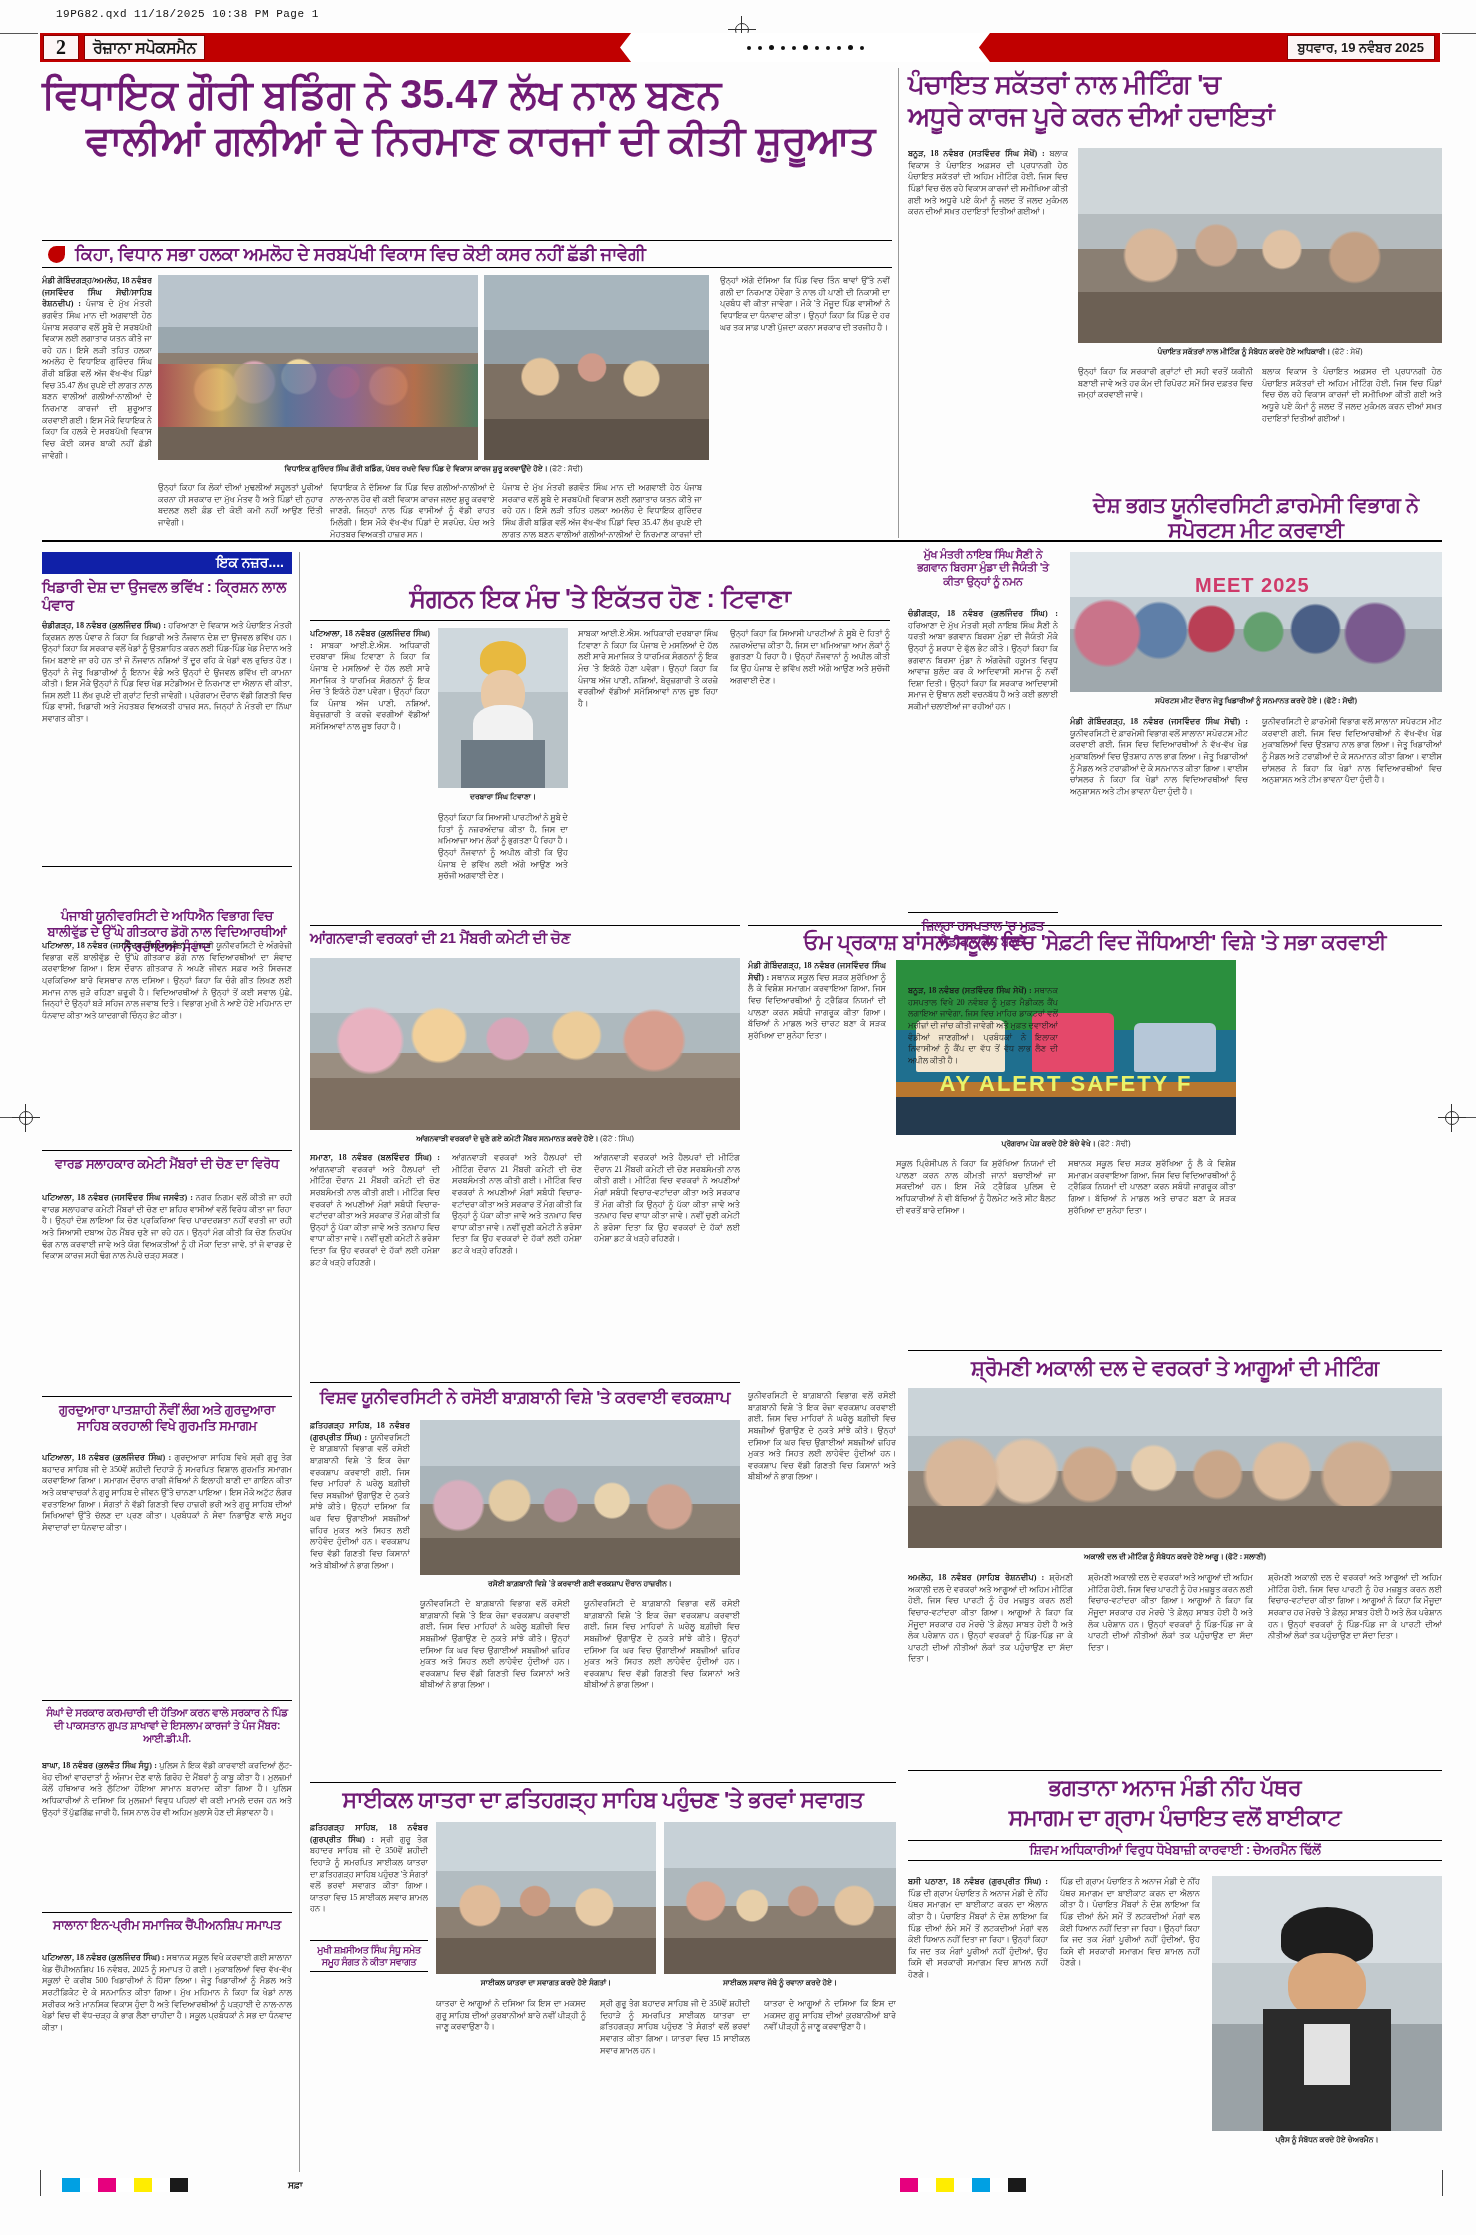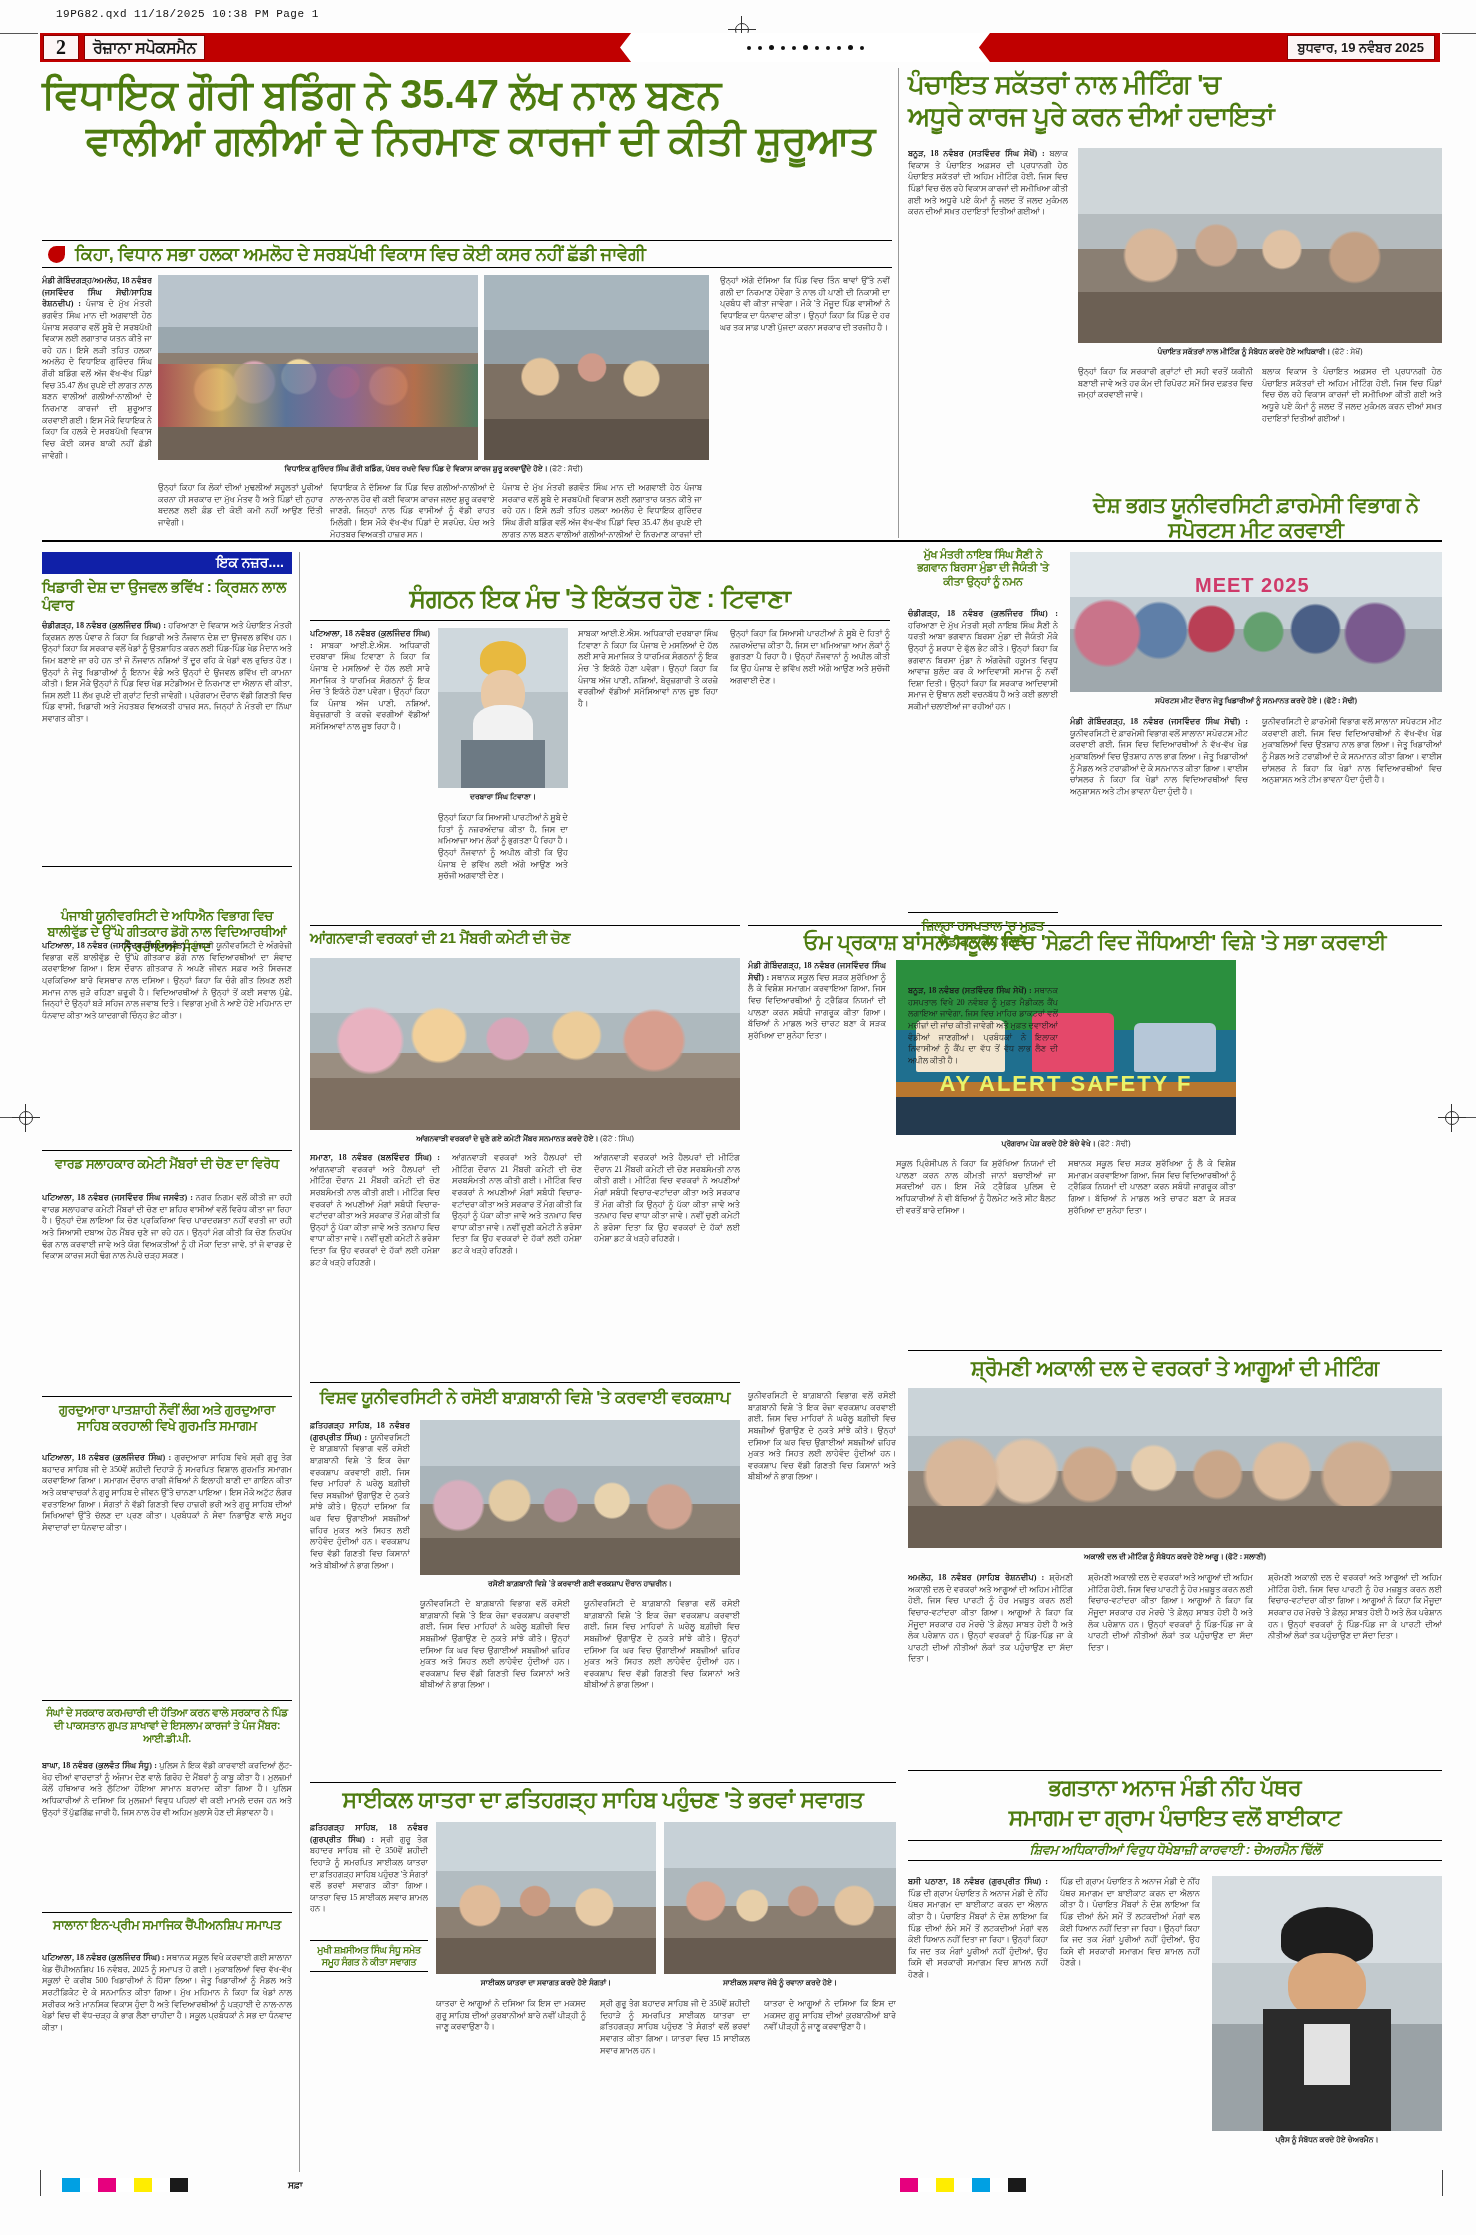--- a/index.html
+++ b/index.html
@@ -71,21 +71,21 @@
   .mast-date {
     position:absolute; right:5px; top:2px; height:25px;
     background:#fdf6f6; border:1px solid #8a0000;
     padding:0 10px; display:flex; align-items:center;
     color:#1a1a1a; font-size:13px; font-weight:bold;
   }
 
   
   .hl {
     font-family:"Liberation Sans", sans-serif;
-    font-weight:bold; color:#4d7c0f;
+    font-weight:bold; color:#701a75;
     line-height:1.12; letter-spacing:-0.3px;
   }
   .hl-main  { font-size:40px; }
   .hl-sec   { font-size:26px; }
   .hl-sub   { font-size:18px; }
   .hl-small { font-size:15px; }
 
   .body-col {
     font-size:8.2px; line-height:1.42; color:#1b1b1b;
     text-align:justify; text-justify:inter-word;
@@ -505,21 +505,21 @@
   <div class="body-col" style="position:absolute;left:600px;top:1998px;width:150px;height:170px;">
     <span>ਸ੍ਰੀ ਗੁਰੂ ਤੇਗ ਬਹਾਦਰ ਸਾਹਿਬ ਜੀ ਦੇ 350ਵੇਂ ਸ਼ਹੀਦੀ ਦਿਹਾੜੇ ਨੂੰ ਸਮਰਪਿਤ ਸਾਈਕਲ ਯਾਤਰਾ ਦਾ ਫ਼ਤਿਹਗੜ੍ਹ ਸਾਹਿਬ ਪਹੁੰਚਣ 'ਤੇ ਸੰਗਤਾਂ ਵਲੋਂ ਭਰਵਾਂ ਸਵਾਗਤ ਕੀਤਾ ਗਿਆ। ਯਾਤਰਾ ਵਿਚ 15 ਸਾਈਕਲ ਸਵਾਰ ਸ਼ਾਮਲ ਹਨ।</span>
   </div>
   <div class="body-col" style="position:absolute;left:764px;top:1998px;width:132px;height:170px;">
     <span>ਯਾਤਰਾ ਦੇ ਆਗੂਆਂ ਨੇ ਦਸਿਆ ਕਿ ਇਸ ਦਾ ਮਕਸਦ ਗੁਰੂ ਸਾਹਿਬ ਦੀਆਂ ਕੁਰਬਾਨੀਆਂ ਬਾਰੇ ਨਵੀਂ ਪੀੜ੍ਹੀ ਨੂੰ ਜਾਣੂ ਕਰਵਾਉਣਾ ਹੈ।</span>
   </div>
 
   <div style="position:absolute;left:908px;top:1770px;width:534px;height:1px;background:#000;"></div>
   <div class="hl hl-sub" style="position:absolute;left:908px;top:1776px;width:534px;font-size:22px;text-align:center;">ਭਗਤਾਨਾ ਅਨਾਜ ਮੰਡੀ ਨੀਂਹ ਪੱਥਰ</div>
   <div class="hl hl-sub" style="position:absolute;left:908px;top:1806px;width:534px;font-size:22px;text-align:center;">ਸਮਾਗਮ ਦਾ ਗ੍ਰਾਮ ਪੰਚਾਇਤ ਵਲੋਂ ਬਾਈਕਾਟ</div>
-  <div style="position:absolute;left:908px;top:1840px;width:534px;border-top:1px solid #000;border-bottom:1px solid #000;padding:2px 0;font-style:italic;">
+  <div style="position:absolute;left:908px;top:1840px;width:534px;border-top:1px solid #000;border-bottom:1px solid #000;padding:2px 0;">
     <div class="hl" style="font-size:13px;text-align:center;">ਸ਼ਿਵਮ ਅਧਿਕਾਰੀਆਂ ਵਿਰੁਧ ਧੋਖੇਬਾਜ਼ੀ ਕਾਰਵਾਈ : ਚੇਅਰਮੈਨ ਢਿੱਲੋਂ</div>
   </div>
   <div class="body-col" style="position:absolute;left:908px;top:1876px;width:140px;height:295px;">
     <span class="dateline">ਬਸੀ ਪਠਾਣਾ, 18 ਨਵੰਬਰ (ਗੁਰਪ੍ਰੀਤ ਸਿੰਘ) :</span>
     <span>ਪਿੰਡ ਦੀ ਗ੍ਰਾਮ ਪੰਚਾਇਤ ਨੇ ਅਨਾਜ ਮੰਡੀ ਦੇ ਨੀਂਹ ਪੱਥਰ ਸਮਾਗਮ ਦਾ ਬਾਈਕਾਟ ਕਰਨ ਦਾ ਐਲਾਨ ਕੀਤਾ ਹੈ। ਪੰਚਾਇਤ ਮੈਂਬਰਾਂ ਨੇ ਦੋਸ਼ ਲਾਇਆ ਕਿ ਪਿੰਡ ਦੀਆਂ ਲੰਮੇ ਸਮੇਂ ਤੋਂ ਲਟਕਦੀਆਂ ਮੰਗਾਂ ਵਲ ਕੋਈ ਧਿਆਨ ਨਹੀਂ ਦਿਤਾ ਜਾ ਰਿਹਾ। ਉਨ੍ਹਾਂ ਕਿਹਾ ਕਿ ਜਦ ਤਕ ਮੰਗਾਂ ਪੂਰੀਆਂ ਨਹੀਂ ਹੁੰਦੀਆਂ, ਉਹ ਕਿਸੇ ਵੀ ਸਰਕਾਰੀ ਸਮਾਗਮ ਵਿਚ ਸ਼ਾਮਲ ਨਹੀਂ ਹੋਣਗੇ।</span>
   </div>
   <div class="body-col" style="position:absolute;left:1060px;top:1876px;width:140px;height:295px;">
     <span>ਪਿੰਡ ਦੀ ਗ੍ਰਾਮ ਪੰਚਾਇਤ ਨੇ ਅਨਾਜ ਮੰਡੀ ਦੇ ਨੀਂਹ ਪੱਥਰ ਸਮਾਗਮ ਦਾ ਬਾਈਕਾਟ ਕਰਨ ਦਾ ਐਲਾਨ ਕੀਤਾ ਹੈ। ਪੰਚਾਇਤ ਮੈਂਬਰਾਂ ਨੇ ਦੋਸ਼ ਲਾਇਆ ਕਿ ਪਿੰਡ ਦੀਆਂ ਲੰਮੇ ਸਮੇਂ ਤੋਂ ਲਟਕਦੀਆਂ ਮੰਗਾਂ ਵਲ ਕੋਈ ਧਿਆਨ ਨਹੀਂ ਦਿਤਾ ਜਾ ਰਿਹਾ। ਉਨ੍ਹਾਂ ਕਿਹਾ ਕਿ ਜਦ ਤਕ ਮੰਗਾਂ ਪੂਰੀਆਂ ਨਹੀਂ ਹੁੰਦੀਆਂ, ਉਹ ਕਿਸੇ ਵੀ ਸਰਕਾਰੀ ਸਮਾਗਮ ਵਿਚ ਸ਼ਾਮਲ ਨਹੀਂ ਹੋਣਗੇ।</span>
   </div>
   <div class="photo" style="left:1212px;top:1876px;width:230px;height:255px;">

